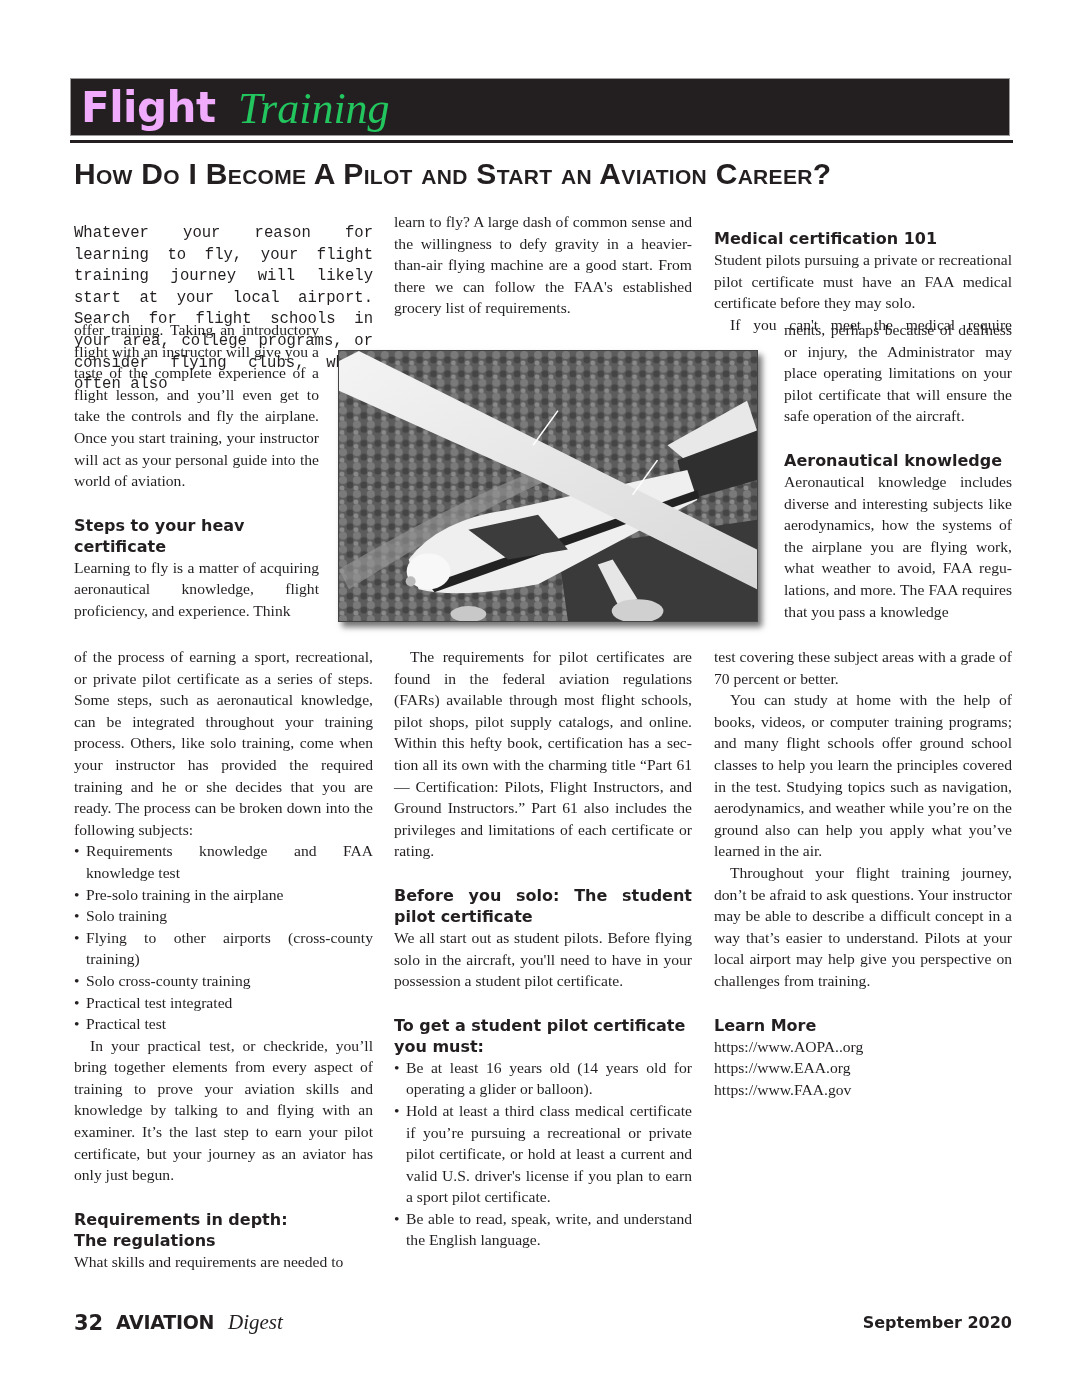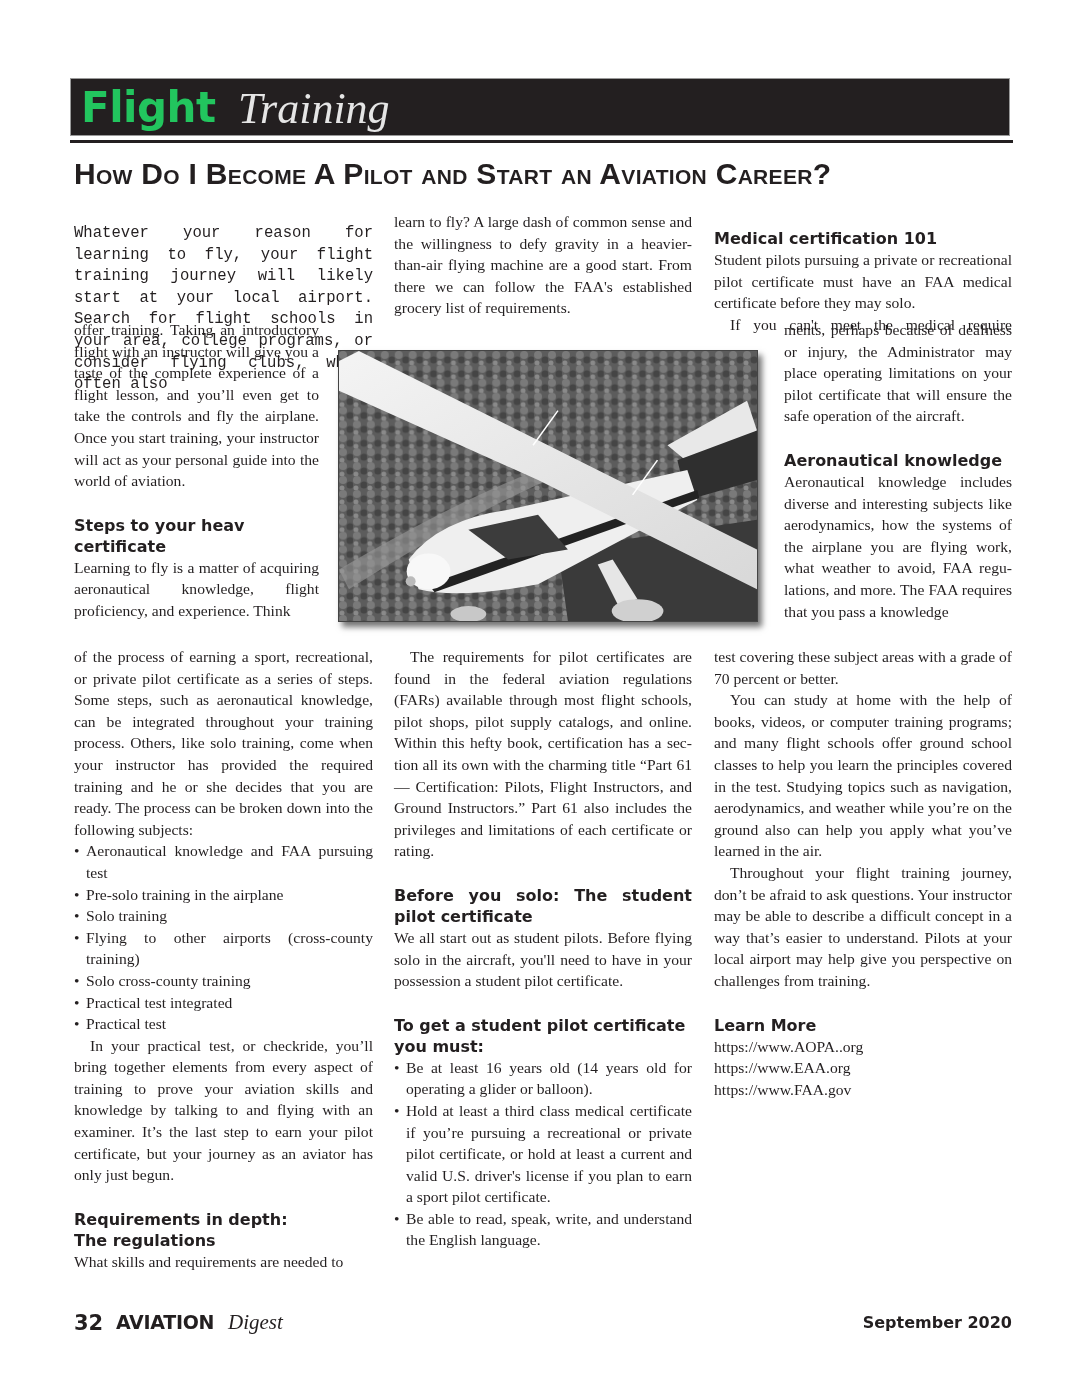--- a/index.html
+++ b/index.html
@@ -4,26 +4,26 @@
 <style>
   * { margin: 0; padding: 0; box-sizing: border-box; }
   html, body { width: 1081px; height: 1373px; background: #ffffff; overflow: hidden; }
   body { position: relative; color: #231f20; font-family: "Liberation Serif", "DejaVu Serif", serif; }
 
   .header-bar {
     position: absolute; left: 70px; top: 78px; width: 940px; height: 58px;
     background: #231f20; border: 1px solid #9a9a9a;
   }
   .header-bar .sect {
-    position: absolute; left: 10px; top: 2px; color: #22c55e;
+    position: absolute; left: 10px; top: 2px; color: #f0abfc;
     font-family: "DejaVu Sans", "Liberation Sans", sans-serif; font-weight: bold;
     font-size: 42px; letter-spacing: -0.5px; line-height: 54px;
   }
   .header-bar .sub {
-    position: absolute; left: 167px; top: 2px; color: #e5e5e5;
+    position: absolute; left: 167px; top: 2px; color: #22c55e;
     font-family: "Liberation Serif", serif; font-style: italic;
     font-size: 44px; line-height: 56px;
   }
   .header-rule {
     position: absolute; left: 70px; top: 140px; width: 943px; height: 3px; background: #231f20;
   }
   .article-title {
     position: absolute; left: 74px; top: 156px; font-family: Liberation Sans, sans-serif;
     font-weight: bold; font-variant: small-caps; font-size: 30px; letter-spacing: 0.3px;
     line-height: 36px; white-space: nowrap;
@@ -82,21 +82,21 @@
 </div>
 <div class="col" style="left:74px; top:319px; width:245px;">
   <p>offer training. Taking an introduc­tory flight with an instructor will give you a taste of the complete experience of a flight lesson, and you’ll even get to take the controls and fly the airplane. Once you start training, your instructor will act as your personal guide into the world of aviation.</p>
   <div class="gap"></div>
   <div class="h" style="padding-top:2px;">Steps to your heav certificate</div>
   <p>Learning to fly is a matter of acquir­ing aeronautical knowledge, flight proficiency, and experience. Think</p>
 </div>
 <div class="col" style="left:74px; top:646px; width:299px;">
   <p>of the process of earning a sport, recreation­al, or private pilot certificate as a series of steps. Some steps, such as aeronautical knowledge, can be integrated throughout your training process. Others, like solo training, come when your instructor has provided the required training and he or she decides that you are ready. The process can be broken down into the following subjects:</p>
   <ul class="bul">
-    <li>Aeronautical knowledge and FAA pursuing test</li>
+    <li>Requirements knowledge and FAA knowledge test</li>
     <li>Pre-solo training in the airplane</li>
     <li>Solo training</li>
     <li>Flying to other airports (cross-county training)</li>
     <li>Solo cross-county training</li>
     <li>Practical test integrated</li>
     <li>Practical test</li>
   </ul>
   <p class="indent">In your practical test, or checkride, you’ll bring together elements from every aspect of training to prove your aviation skills and knowledge by talking to and flying with an examiner. It’s the last step to earn your pilot certificate, but your journey as an aviator has only just begun.</p>
   <div class="gap"></div>
   <div class="h" style="padding-top:2px;">Requirements in depth:</div>

